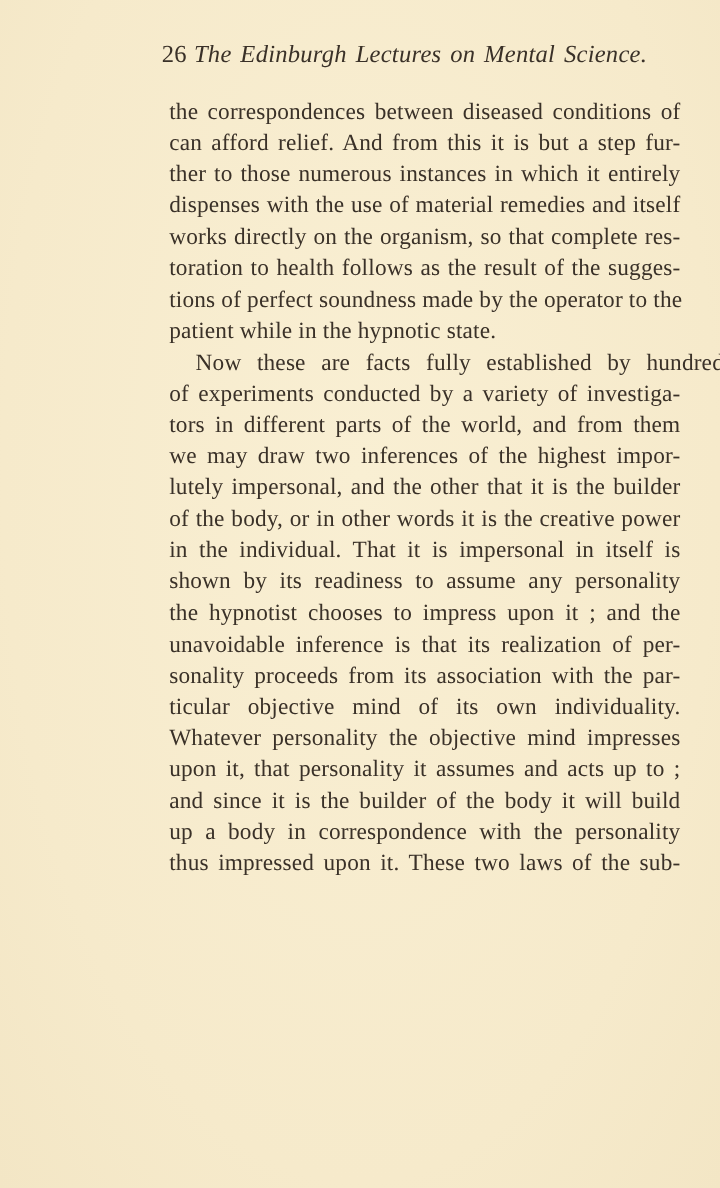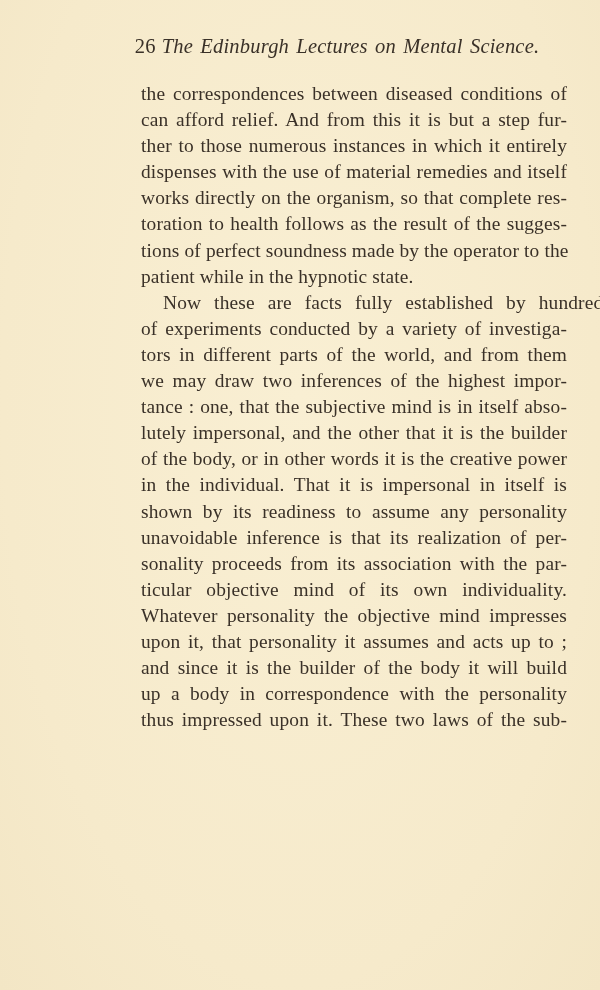--- a/index.html
+++ b/index.html
@@ -84,25 +84,25 @@
         <span class="line">works directly on the organism, so that complete res-</span>
         <span class="line">toration to health follows as the result of the sugges-</span>
         <span class="line">tions of perfect soundness made by the operator to the</span>
         <span class="line last">patient while in the hypnotic state.</span>
       </div>
       <div>
         <span class="line indent">Now these are facts fully established by hundreds</span>
         <span class="line">of experiments conducted by a variety of investiga-</span>
         <span class="line">tors in different parts of the world, and from them</span>
         <span class="line">we may draw two inferences of the highest impor-</span>
-        <span class="line">tance : one, that the subjective mind is in itself abso-</span>
         <span class="line">lutely impersonal, and the other that it is the builder</span>
         <span class="line">of the body, or in other words it is the creative power</span>
         <span class="line">in the individual.  That it is impersonal in itself is</span>
         <span class="line">shown by its readiness to assume any personality</span>
+        <span class="line">the hypnotist chooses to impress upon it ; and the</span>
         <span class="line">unavoidable inference is that its realization of per-</span>
         <span class="line">sonality proceeds from its association with the par-</span>
         <span class="line">ticular objective mind of its own individuality.</span>
         <span class="line">Whatever personality the objective mind impresses</span>
         <span class="line">upon it, that personality it assumes and acts up to ;</span>
         <span class="line">and since it is the builder of the body it will build</span>
         <span class="line">up a body in correspondence with the personality</span>
         <span class="line">thus impressed upon it.  These two laws of the sub-</span>
       </div>
     </div>

